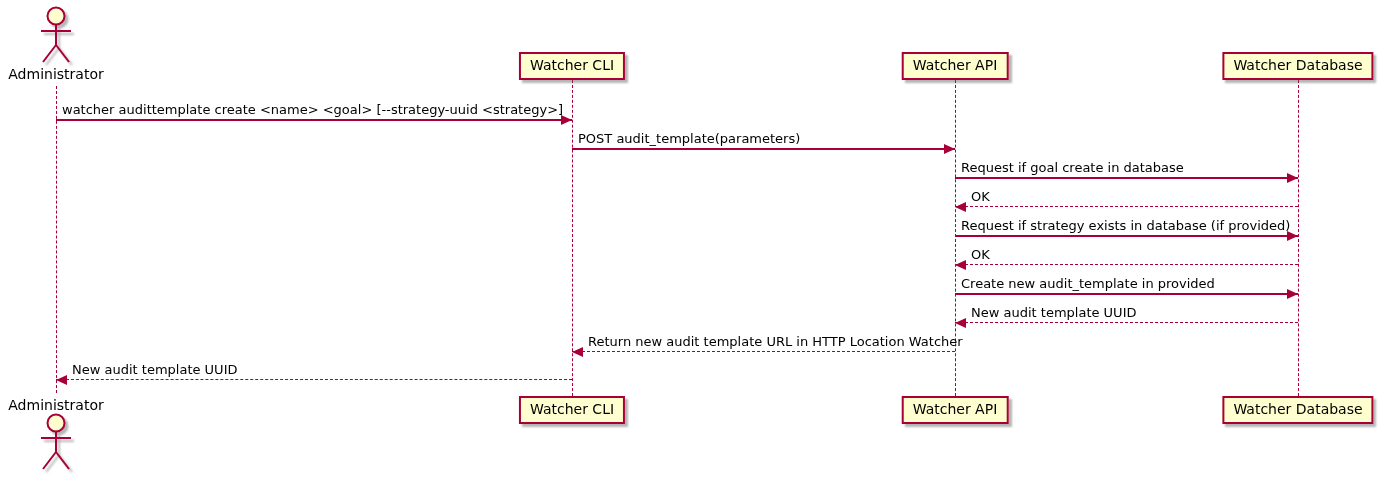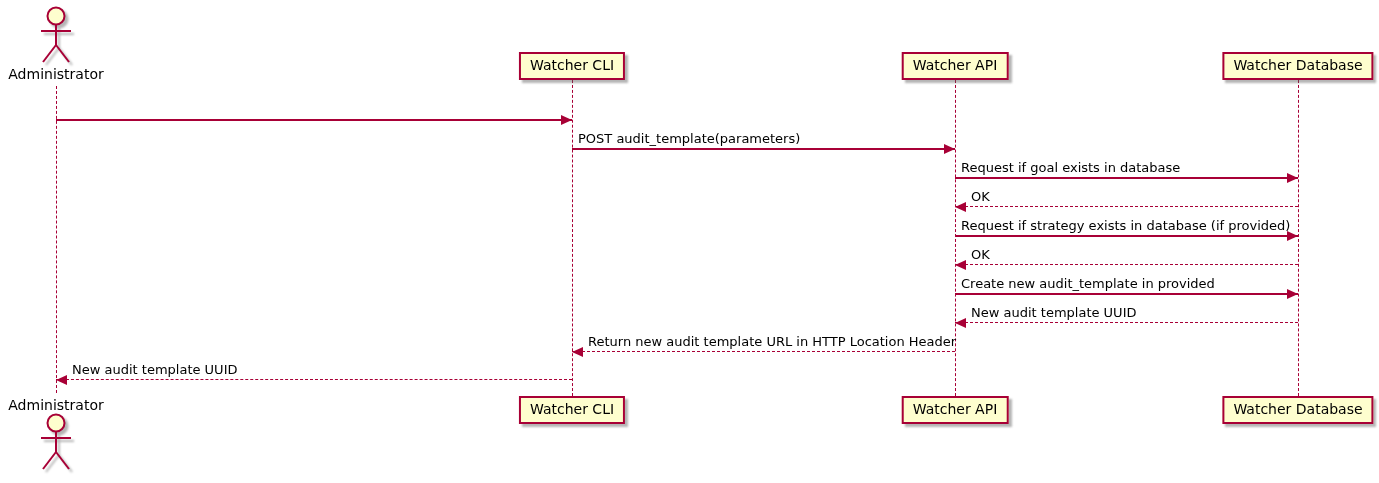--- a/index.html
+++ b/index.html
@@ -88,40 +88,41 @@
     <div class="participant-box" style="left: 572px; top: 52px;">Watcher CLI</div>
     <div class="participant-box" style="left: 572px; top: 396px;">Watcher CLI</div>
     <div class="lifeline" style="left: 955px; top: 80px; height: 316px;"></div>
     <div class="participant-box" style="left: 955px; top: 52px;">Watcher API</div>
     <div class="participant-box" style="left: 955px; top: 396px;">Watcher API</div>
     <div class="lifeline" style="left: 1298px; top: 80px; height: 316px;"></div>
     <div class="participant-box" style="left: 1298px; top: 52px;">Watcher Database</div>
     <div class="participant-box" style="left: 1298px; top: 396px;">Watcher Database</div>
     <div class="msg-line solid" style="left: 56px; top: 119px; width: 516px;"></div>
     <div class="msg-arrowhead right" style="left: 561px; top: 115px;"></div>
+    <div class="msg-label" style="left: 62px; top: 102px;">watcher audittemplate create &lt;name&gt; &lt;goal&gt; [--strategy-uuid &lt;strategy&gt;]</div>
     <div class="msg-line solid" style="left: 572px; top: 148px; width: 383px;"></div>
     <div class="msg-arrowhead right" style="left: 944px; top: 144px;"></div>
     <div class="msg-label" style="left: 578px; top: 131px; text-align: right;">POST audit_template(parameters)</div>
     <div class="msg-line solid" style="left: 955px; top: 177px; width: 343px;"></div>
     <div class="msg-arrowhead right" style="left: 1287px; top: 173px;"></div>
-    <div class="msg-label" style="left: 961px; top: 160px;">Request if goal exists in database</div>
+    <div class="msg-label" style="left: 961px; top: 160px;">Request if goal create in database</div>
     <div class="msg-line dashed" style="left: 955px; top: 206px; width: 343px;"></div>
     <div class="msg-arrowhead left" style="left: 955px; top: 202px;"></div>
     <div class="msg-label" style="left: 971px; top: 189px;">OK</div>
     <div class="msg-line solid" style="left: 955px; top: 235px; width: 343px;"></div>
     <div class="msg-arrowhead right" style="left: 1287px; top: 231px;"></div>
     <div class="msg-label" style="left: 961px; top: 218px; text-align: right;">Request if strategy exists in database (if provided)</div>
     <div class="msg-line dashed" style="left: 955px; top: 264px; width: 343px;"></div>
     <div class="msg-arrowhead left" style="left: 955px; top: 260px;"></div>
     <div class="msg-label" style="left: 971px; top: 247px;">OK</div>
     <div class="msg-line solid" style="left: 955px; top: 293px; width: 343px;"></div>
     <div class="msg-arrowhead right" style="left: 1287px; top: 289px;"></div>
     <div class="msg-label" style="left: 961px; top: 276px;">Create new audit_template in provided</div>
     <div class="msg-line dashed" style="left: 955px; top: 322px; width: 343px;"></div>
     <div class="msg-arrowhead left" style="left: 955px; top: 318px;"></div>
     <div class="msg-label" style="left: 971px; top: 305px;">New audit template UUID</div>
     <div class="msg-line dashed" style="left: 572px; top: 351px; width: 383px;"></div>
     <div class="msg-arrowhead left" style="left: 572px; top: 347px;"></div>
-    <div class="msg-label" style="left: 588px; top: 334px;">Return new audit template URL in HTTP Location Header</div>
+    <div class="msg-label" style="left: 588px; top: 334px;">Return new audit template URL in HTTP Location Watcher</div>
     <div class="msg-line dashed" style="left: 56px; top: 379px; width: 516px;"></div>
     <div class="msg-arrowhead left" style="left: 56px; top: 375px;"></div>
     <div class="msg-label" style="left: 72px; top: 362px;">New audit template UUID</div>
   </div>
 
 </body></html>

